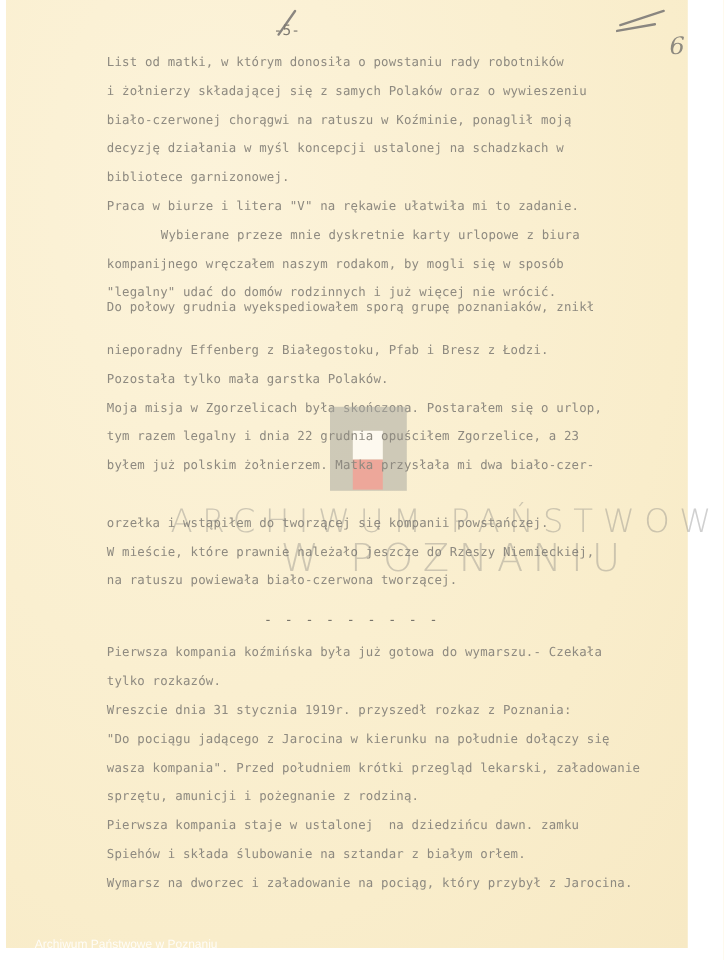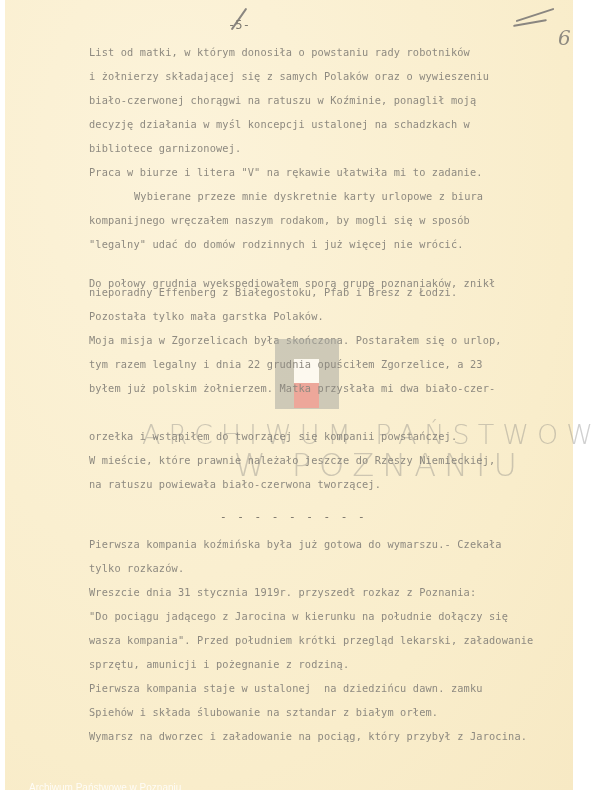--- a/index.html
+++ b/index.html
@@ -56,21 +56,21 @@
 
     <div class="line" style="top:45px">List od matki, w którym donosiła o powstaniu rady robotników</div>
     <div class="line" style="top:69px">i żołnierzy składającej się z samych Polaków oraz o wywieszeniu</div>
     <div class="line" style="top:93px">biało-czerwonej chorągwi na ratuszu w Koźminie, ponaglił moją</div>
     <div class="line" style="top:117px">decyzję działania w myśl koncepcji ustalonej na schadzkach w</div>
     <div class="line" style="top:141px">bibliotece garnizonowej.</div>
     <div class="line" style="top:165px">Praca w biurze i litera "V" na rękawie ułatwiła mi to zadanie.</div>
     <div class="line indent" style="top:189px">Wybierane przeze mnie dyskretnie karty urlopowe z biura</div>
     <div class="line" style="top:213px">kompanijnego wręczałem naszym rodakom, by mogli się w sposób</div>
     <div class="line" style="top:237px">"legalny" udać do domów rodzinnych i już więcej nie wrócić.</div>
-    <div class="line" style="top:276px">Do połowy grudnia wyekspediowałem sporą grupę poznaniaków, znikł</div>
+    <div class="line" style="top:249px">Do połowy grudnia wyekspediowałem sporą grupę poznaniaków, znikł</div>
     <div class="line" style="top:285px">nieporadny Effenberg z Białegostoku, Pfab i Bresz z Łodzi.</div>
     <div class="line" style="top:309px">Pozostała tylko mała garstka Polaków.</div>
     <div class="line" style="top:333px">Moja misja w Zgorzelicach była skończona. Postarałem się o urlop,</div>
 
     <div class="stamp-gray"></div>
     <div class="stamp-white"></div>
     <div class="stamp-red"></div>
 
     <div class="line" style="top:357px">tym razem legalny i dnia 22 grudnia opuściłem Zgorzelice, a 23</div>
     <div class="line" style="top:381px">byłem już polskim żołnierzem. Matka przysłała mi dwa biało-czer-</div>

